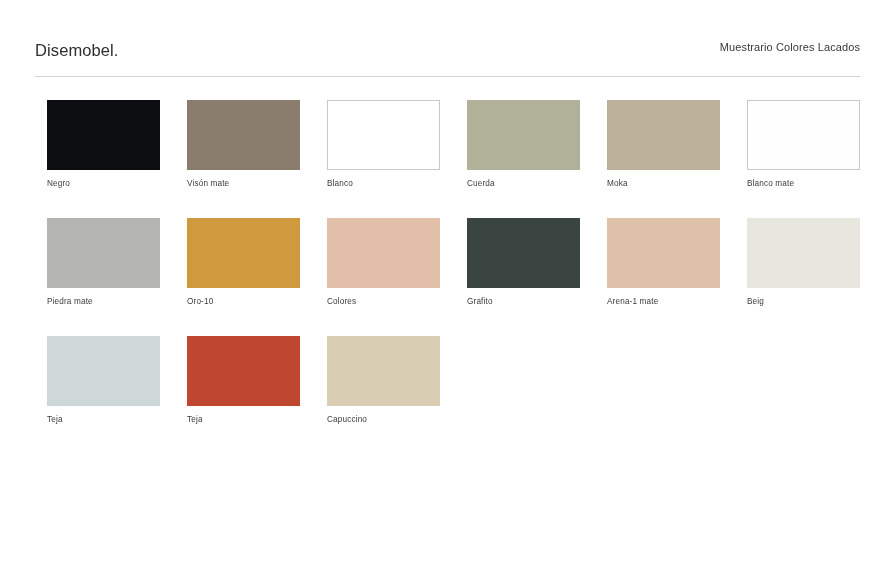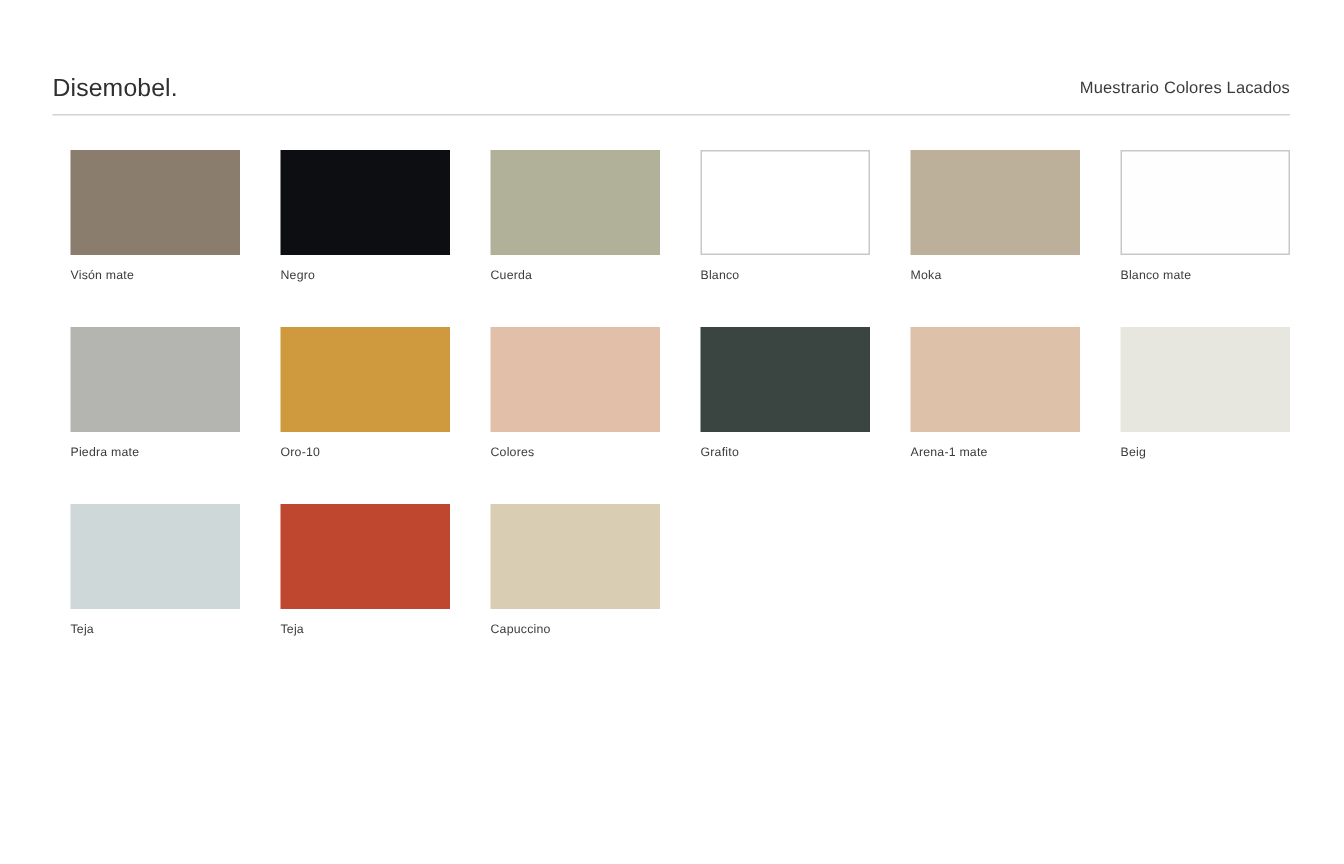--- a/index.html
+++ b/index.html
@@ -21,21 +21,21 @@
   }
 
   
   .header {
     position: absolute;
     left: 35px;
     top: 42px;
     width: 825px;
     height: 34px;
     display: flex;
-    align-items: center;
+    align-items: flex-start;
     justify-content: space-between;
     border-bottom: 1px solid #d2d2d2;
   }
   .brand {
     font-size: 16.5px;
     color: #2f2f2f;
     letter-spacing: 0.1px;
     line-height: 1;
     font-weight: 400;
     white-space: nowrap;
@@ -90,34 +90,34 @@
 
 <div class="page">
 
   <div class="header">
     <div class="brand">Disemobel.</div>
     <div class="catalog-title">Muestrario Colores Lacados</div>
   </div>
 
   <div class="grid" id="swatch-grid">
       <div class="swatch-cell">
+        <div class="chip" style="background: rgb(13, 14, 18);"></div>
+        <div class="chip-label">Negro</div>
+      </div>
+      <div class="swatch-cell">
         <div class="chip" style="background: rgb(138, 125, 110);"></div>
         <div class="chip-label">Visón mate</div>
       </div>
       <div class="swatch-cell">
-        <div class="chip" style="background: rgb(13, 14, 18);"></div>
-        <div class="chip-label">Negro</div>
+        <div class="chip bordered" style="background: rgb(255, 255, 255);"></div>
+        <div class="chip-label">Blanco</div>
       </div>
       <div class="swatch-cell">
         <div class="chip" style="background: rgb(177, 177, 153);"></div>
         <div class="chip-label">Cuerda</div>
-      </div>
-      <div class="swatch-cell">
-        <div class="chip bordered" style="background: rgb(255, 255, 255);"></div>
-        <div class="chip-label">Blanco</div>
       </div>
       <div class="swatch-cell">
         <div class="chip" style="background: rgb(189, 176, 155);"></div>
         <div class="chip-label">Moka</div>
       </div>
       <div class="swatch-cell">
         <div class="chip bordered" style="background: rgb(254, 254, 254);"></div>
         <div class="chip-label">Blanco mate</div>
       </div>
       <div class="swatch-cell">

